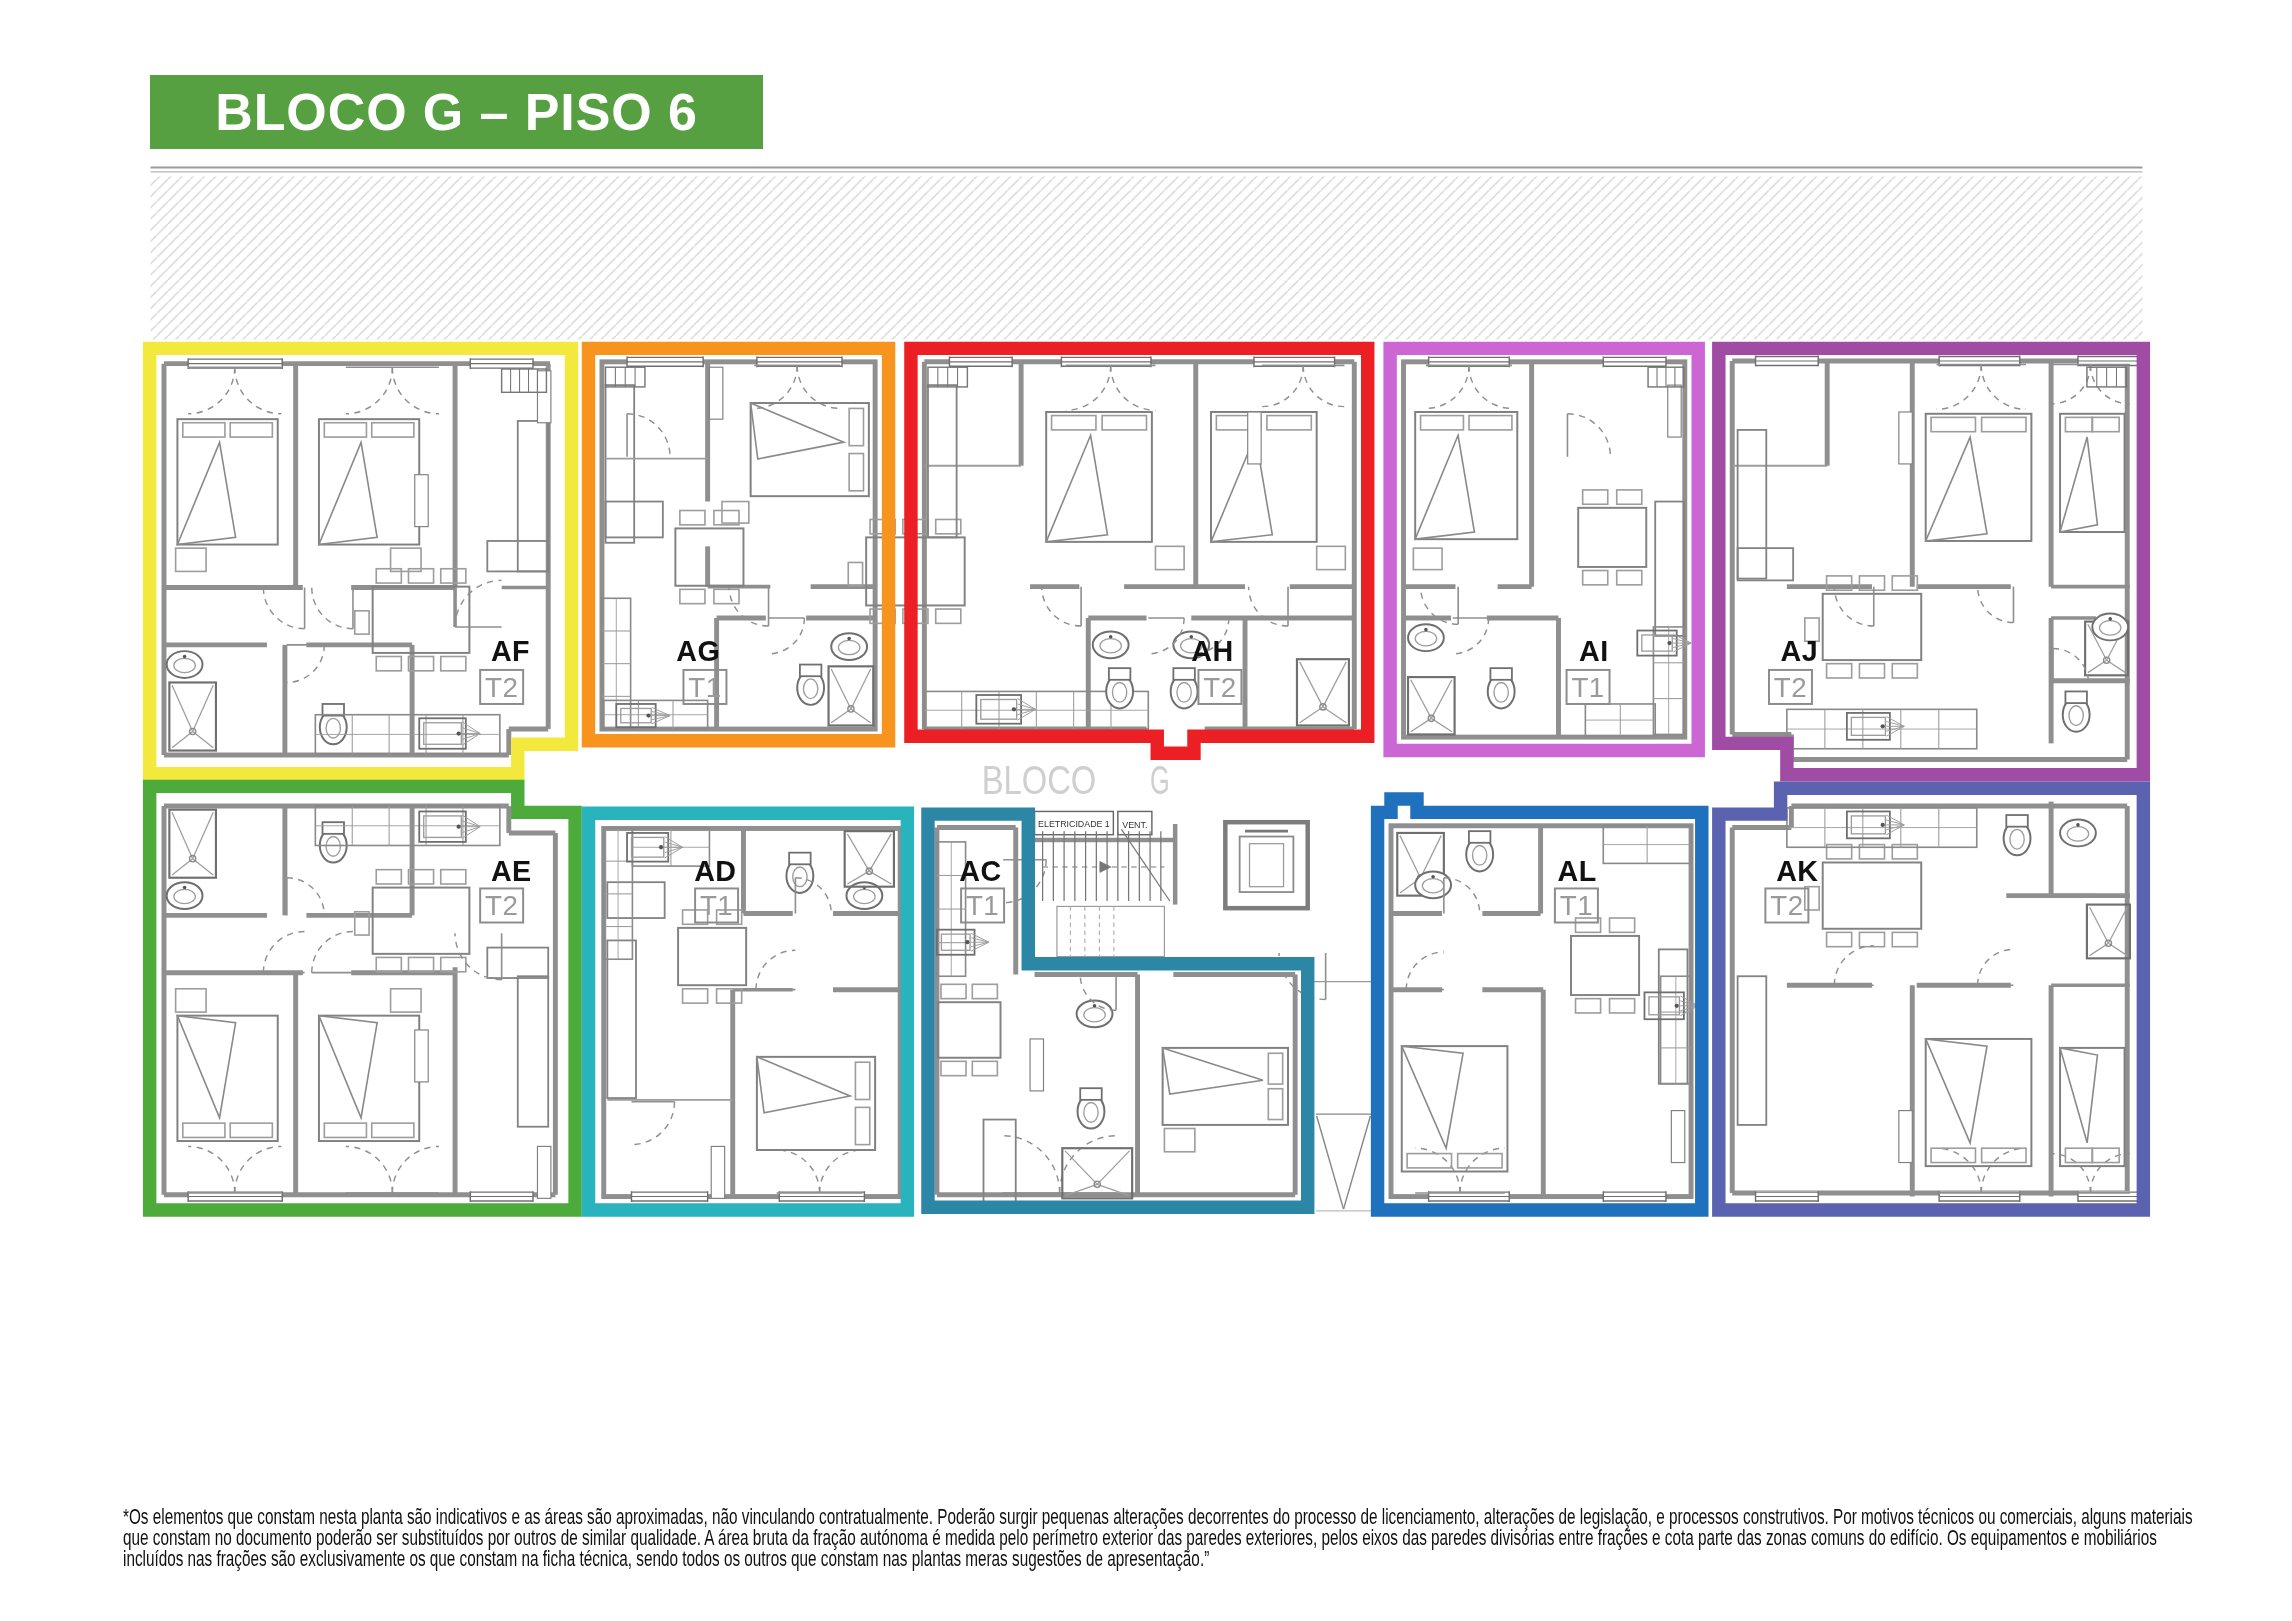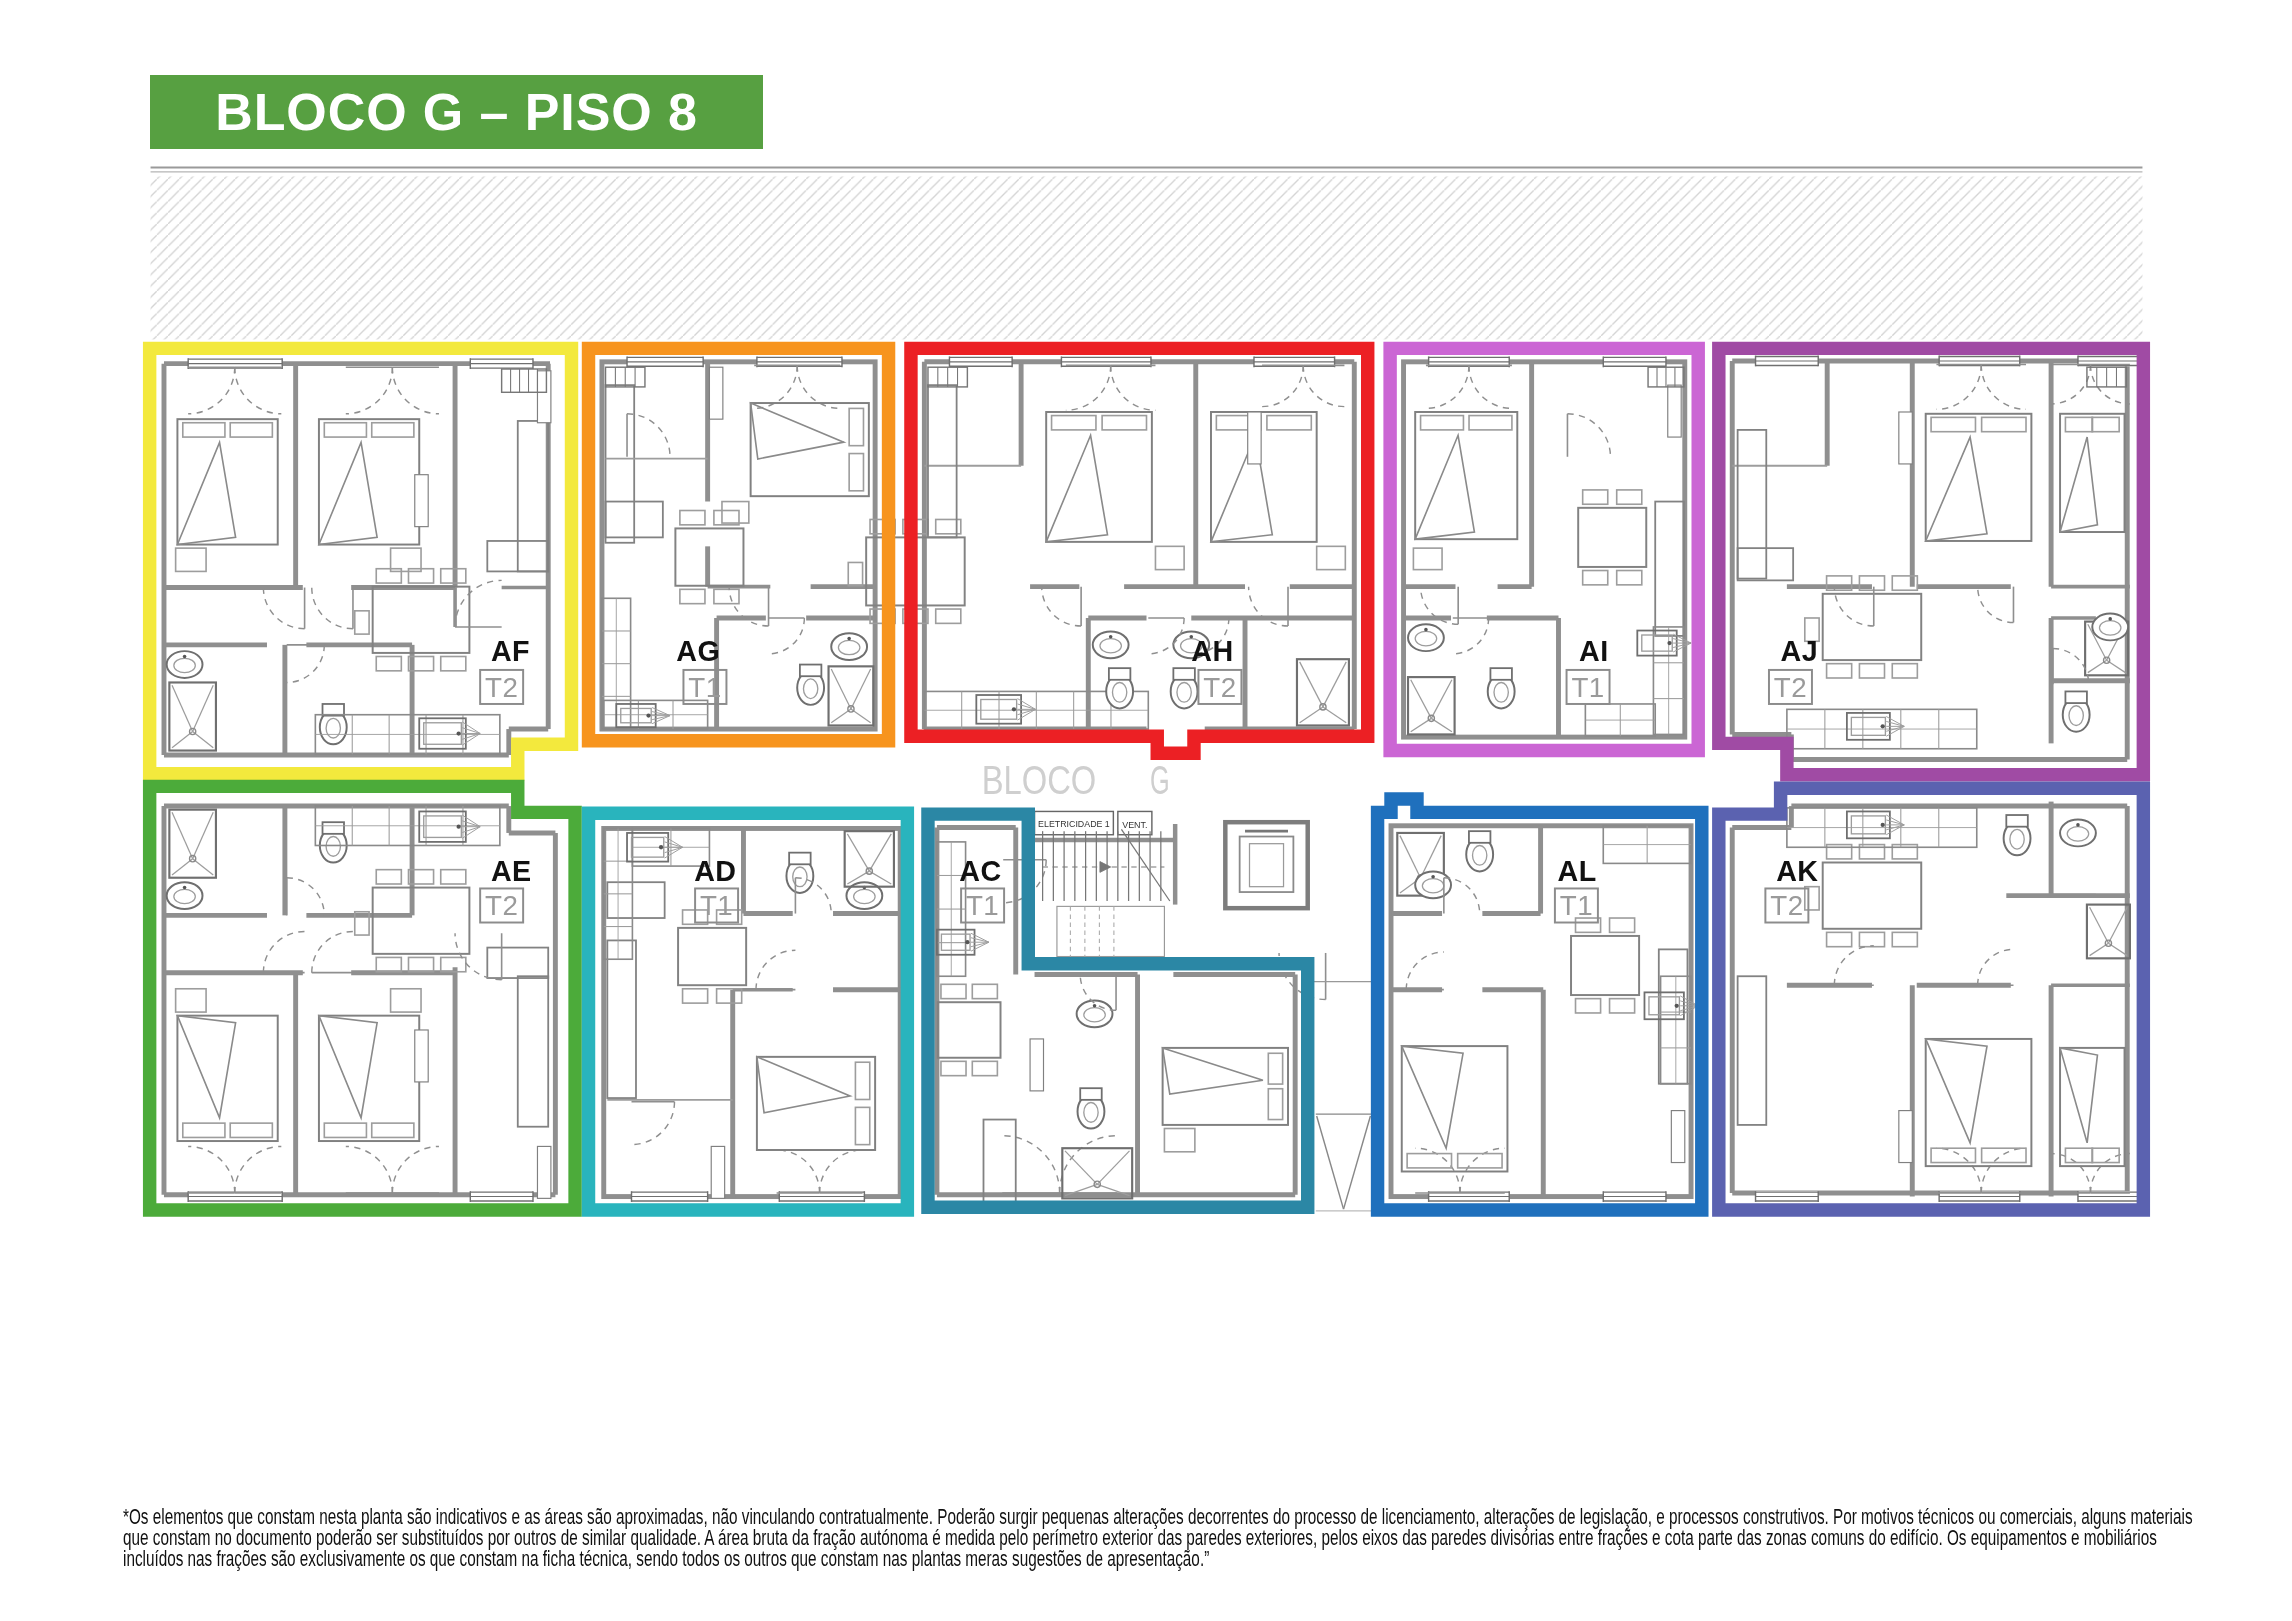--- a/index.html
+++ b/index.html
@@ -953,19 +953,19 @@
         <path d="M657,389 H992 V827 H657 Z" fill="none" stroke="#f7941e" stroke-width="15" stroke-linejoin="miter"></path>
         <path d="M1017,389 H1527 V822 H1333 V841 H1292 V822 H1017 Z" fill="none" stroke="#ec2024" stroke-width="15" stroke-linejoin="miter"></path>
         <path d="M1552,389 H1896 V838 H1552 Z" fill="none" stroke="#cb66d4" stroke-width="15" stroke-linejoin="miter"></path>
         <path d="M1919,389 H2393 V865 H1995 V830 H1919 Z" fill="none" stroke="#a04ba4" stroke-width="15" stroke-linejoin="miter"></path>
         <path d="M167,878 H578 V907 H642 V1351 H167 Z" fill="none" stroke="#4cab3a" stroke-width="15" stroke-linejoin="miter"></path>
         <path d="M657,908 H1013 V1351 H657 Z" fill="none" stroke="#29b4bd" stroke-width="15" stroke-linejoin="miter"></path>
         <path d="M1036,909 H1148 V1076 H1460 V1348 H1036 Z" fill="none" stroke="#2b87a5" stroke-width="15" stroke-linejoin="miter"></path>
         <path d="M1538,907 H1553 V892 H1582 V907 H1900 V1351 H1538 Z" fill="none" stroke="#1f70bd" stroke-width="15" stroke-linejoin="miter"></path>
         <path d="M1919,909 H1988 V880 H2393 V1351 H1919 Z" fill="none" stroke="#5b62b0" stroke-width="15" stroke-linejoin="miter"></path>
       </svg></div>
-<div class="title">BLOCO G – PISO 8</div>
+<div class="title">BLOCO G – PISO 6</div>
 <div class="disc">
       <div>*Os elementos que constam nesta planta são indicativos e as áreas são aproximadas, não vinculando contratualmente. Poderão surgir pequenas alterações decorrentes do processo de licenciamento, alterações de legislação, e processos construtivos. Por motivos técnicos ou comerciais, alguns materiais</div>
       <div>que constam no documento poderão ser substituídos por outros de similar qualidade. A área bruta da fração autónoma é medida pelo perímetro exterior das paredes exteriores, pelos eixos das paredes divisórias entre frações e cota parte das zonas comuns do edifício. Os equipamentos e mobiliários</div>
       <div>incluídos nas frações são exclusivamente os que constam na ficha técnica, sendo todos os outros que constam nas plantas meras sugestões de apresentação.”</div>
     </div>
 </div>
 
 </body></html>

